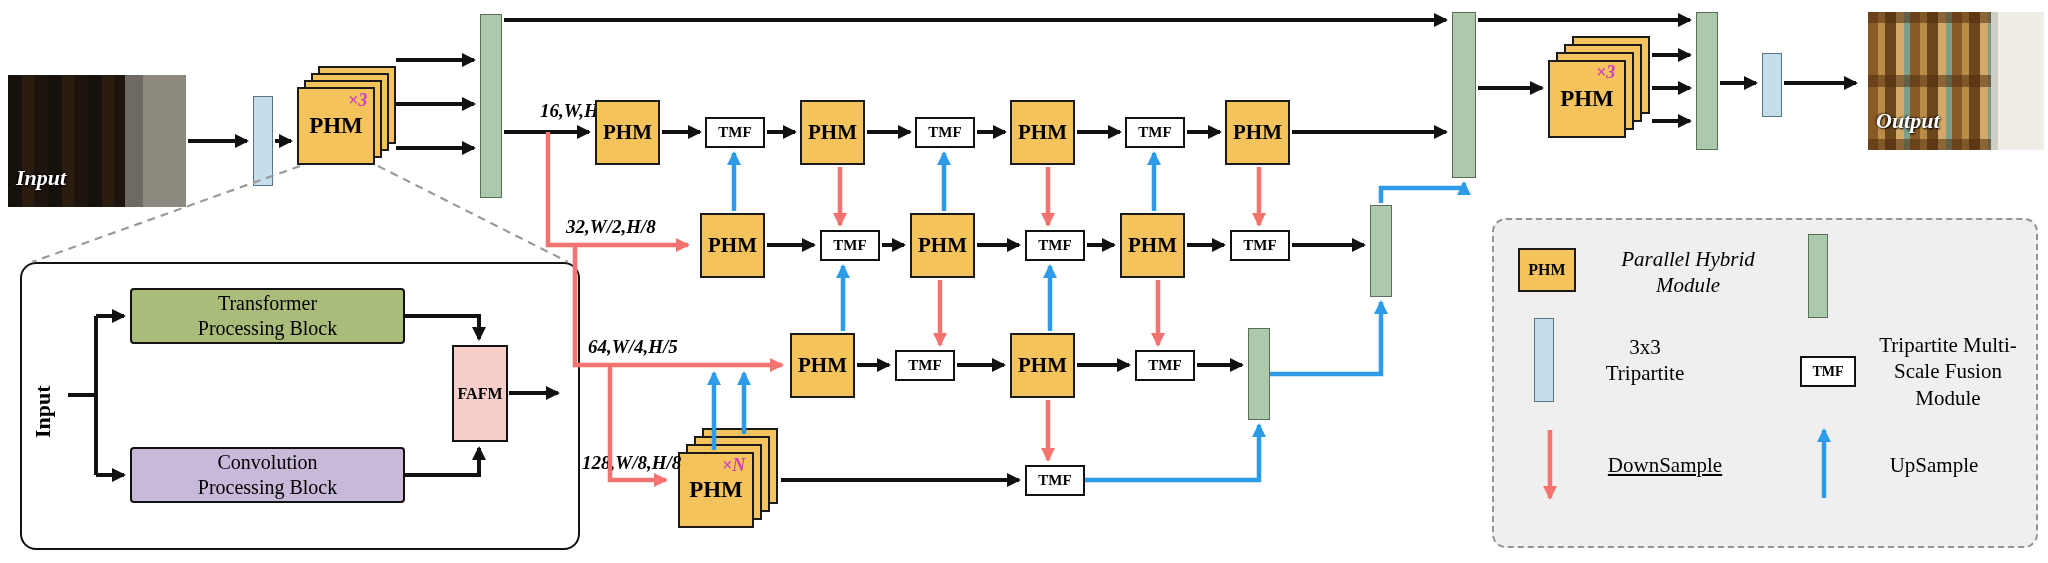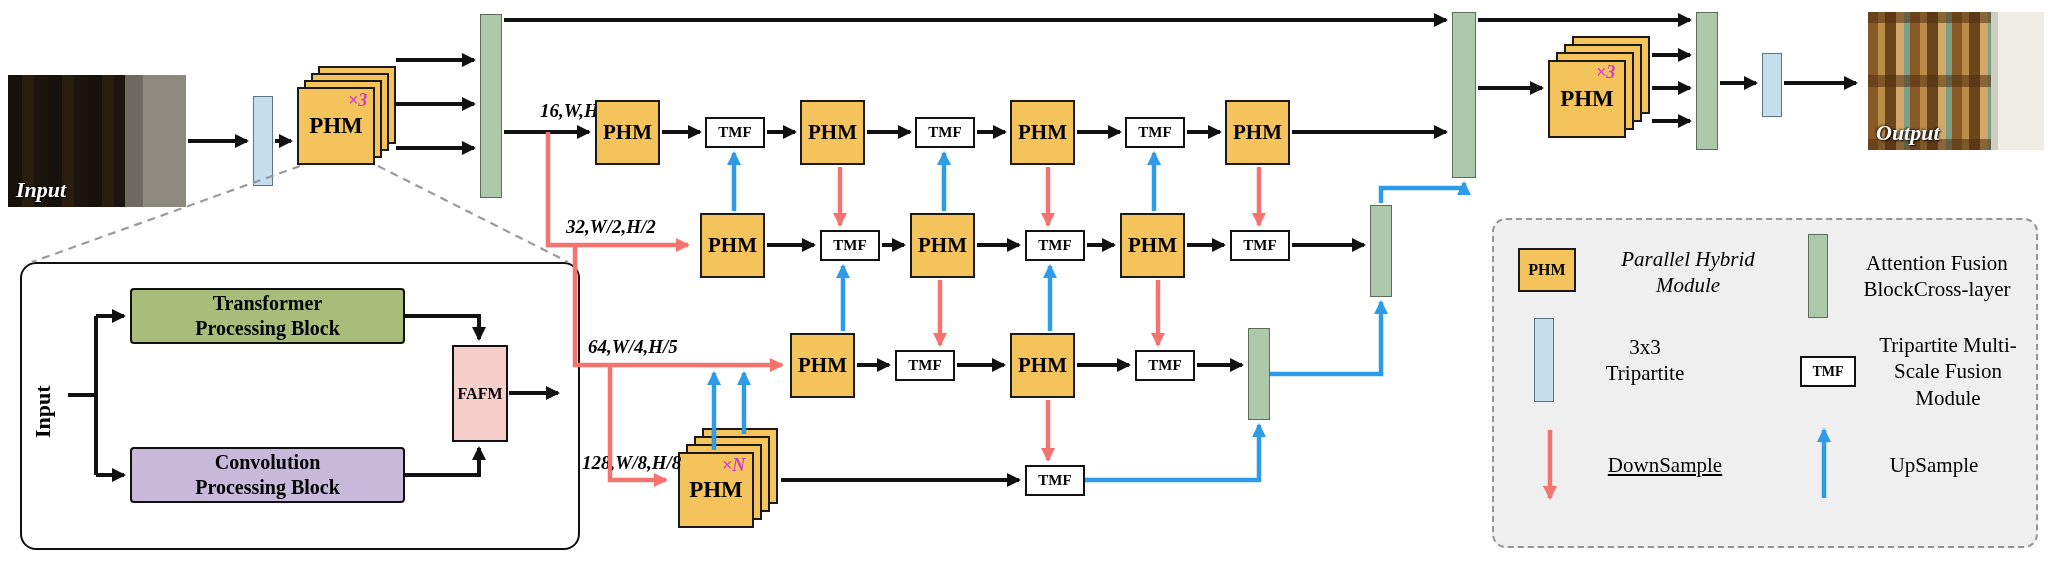--- a/index.html
+++ b/index.html
@@ -16,21 +16,21 @@
       repeating-linear-gradient(90deg, #17110b 0 14px, #2a1d10 14px 26px, #1d150d 26px 40px),
       #1a130c;
   }
   .output-photo{
     background:
       linear-gradient(90deg, rgba(0,0,0,0) 0 70%, #cfccc3 70% 74%, #f0ede6 74% 100%),
       linear-gradient(0deg, rgba(80,45,15,.55) 0 8%, rgba(0,0,0,0) 8% 46%, rgba(80,45,15,.55) 46% 54%, rgba(0,0,0,0) 54% 92%, rgba(80,45,15,.55) 92% 100%),
       repeating-linear-gradient(90deg, #8a5a26 0 10px, #b98c47 10px 17px, #6b451c 17px 28px, #d2a968 28px 36px, #7c9f8a 36px 42px),
       #a97f45;
   }
-  .photo-label{ position:absolute; left:8px; bottom:4px; color:#fff;
+  .photo-label{ position:absolute; left:8px; bottom:16px; color:#fff;
     font:italic bold 22px "Liberation Serif", serif;
     text-shadow:1px 1px 2px #000, -1px -1px 2px rgba(0,0,0,.6); }
 
   
   .phm { background:#F4C35C; border:2px solid #1a1a1a; display:flex; align-items:center;
          justify-content:center; font-weight:bold; font-size:21px; color:#000; }
   .stack-layer { background:#F4C35C; border:2px solid #1a1a1a; }
   .stack-text { display:flex; align-items:center; justify-content:center;
                 font-weight:bold; font-size:23px; }
   .tmf { background:#fff; border:2.5px solid #111; display:flex; align-items:center;
@@ -39,21 +39,21 @@
   .bar-blue  { background:#C5DEEB; border:1px solid #5c7585; }
   .multiplier { color:#D23BC8; font:italic bold 18px "Liberation Serif", serif; }
 
   .scale-label { font:italic bold 19px "Liberation Serif", serif; color:#000; white-space:nowrap; }
 
   
   .detail-box { background:#fff; border:2.5px solid #111; border-radius:16px; }
   .vertical-label { writing-mode:vertical-rl; transform:rotate(180deg);
                     font-weight:bold; font-size:22px; }
   .proc-block { display:flex; align-items:center; justify-content:center; text-align:center;
-                white-space:pre-line; font-weight:bold; font-size:20px; line-height:1.25;
+                white-space:pre-line; font-weight:normal; font-size:20px; line-height:1.25;
                 border:2.5px solid #111; border-radius:4px; }
   .fafm-block { display:flex; align-items:center; justify-content:center; font-weight:bold;
                 font-size:16px; border:2.5px solid #111; background:#F6CFCB; }
 
   
   .legend-box { background:#EFEFEF; border:2.5px dashed #949494; border-radius:14px; }
   .legend-label { white-space:pre-line; text-align:center; font-size:21px;
                   line-height:1.25; color:#000; }
   .legend-icon-phm { background:#F4C35C; border:2px solid #1a1a1a; display:flex;
                      align-items:center; justify-content:center; font-weight:bold; font-size:16px; }
@@ -95,21 +95,21 @@
   <div class="abs stack-layer stack-text" style="left:1548px;top:60px;width:78px;height:78px;">PHM</div>
   <span class="abs multiplier" style="left:1596px;top:62px;">×3</span>
 
   <div class="abs stack-layer" style="left:702px;top:428px;width:76px;height:76px;"></div>
   <div class="abs stack-layer" style="left:694px;top:436px;width:76px;height:76px;"></div>
   <div class="abs stack-layer" style="left:686px;top:444px;width:76px;height:76px;"></div>
   <div class="abs stack-layer stack-text" style="left:678px;top:452px;width:76px;height:76px;">PHM</div>
   <span class="abs multiplier" style="left:722px;top:455px;">×N</span>
 
   <span class="abs scale-label" style="left:540px;top:100px;">16,W,H</span>
-  <span class="abs scale-label" style="left:566px;top:216px;">32,W/2,H/2</span>
+  <span class="abs scale-label" style="left:566px;top:216px;">32,W/2,H/8</span>
   <span class="abs scale-label" style="left:588px;top:336px;">64,W/4,H/5</span>
   <span class="abs scale-label" style="left:582px;top:452px;">128,W/8,H/8</span>
 
   <div class="abs phm" style="left:595px;top:100px;width:65px;height:65px;">PHM</div>
   <div class="abs tmf" style="left:705px;top:117px;width:60px;height:31px;">TMF</div>
   <div class="abs phm" style="left:800px;top:100px;width:65px;height:65px;">PHM</div>
   <div class="abs tmf" style="left:915px;top:117px;width:60px;height:31px;">TMF</div>
   <div class="abs phm" style="left:1010px;top:100px;width:65px;height:65px;">PHM</div>
   <div class="abs tmf" style="left:1125px;top:117px;width:60px;height:31px;">TMF</div>
   <div class="abs phm" style="left:1225px;top:100px;width:65px;height:65px;">PHM</div>
@@ -134,22 +134,20 @@
 Processing Block</div>
   <div class="abs proc-block" style="left:130px;top:447px;width:275px;height:56px;background:#C8B8D9;">Convolution
 Processing Block</div>
   <div class="abs fafm-block" style="left:452px;top:345px;width:56px;height:97px;">FAFM</div>
 
   <div class="abs legend-box" style="left:1492px;top:218px;width:546px;height:330px;"></div>
   <div class="abs legend-icon-phm" style="left:1518px;top:248px;width:58px;height:44px;">PHM</div>
   <div class="abs legend-label" style="left:1586px;top:246px;width:204px;font-style:italic;">Parallel Hybrid
 Module</div>
   <div class="abs bar-green" style="left:1808px;top:234px;width:20px;height:84px;"></div>
-  <div class="abs legend-label" style="left:1838px;top:250px;width:198px;">Attention Fusion
-BlockCross-layer</div>
   <div class="abs bar-blue" style="left:1534px;top:318px;width:20px;height:84px;"></div>
   <div class="abs legend-label" style="left:1570px;top:334px;width:150px;">3x3
 Tripartite</div>
   <div class="abs legend-icon-tmf" style="left:1800px;top:356px;width:56px;height:31px;">TMF</div>
   <div class="abs legend-label" style="left:1864px;top:332px;width:168px;">Tripartite Multi-
 Scale Fusion
 Module</div>
   <div class="abs legend-label" style="left:1580px;top:452px;width:170px;text-decoration:underline;">DownSample</div>
   <div class="abs legend-label" style="left:1854px;top:452px;width:160px;">UpSample</div>
 

